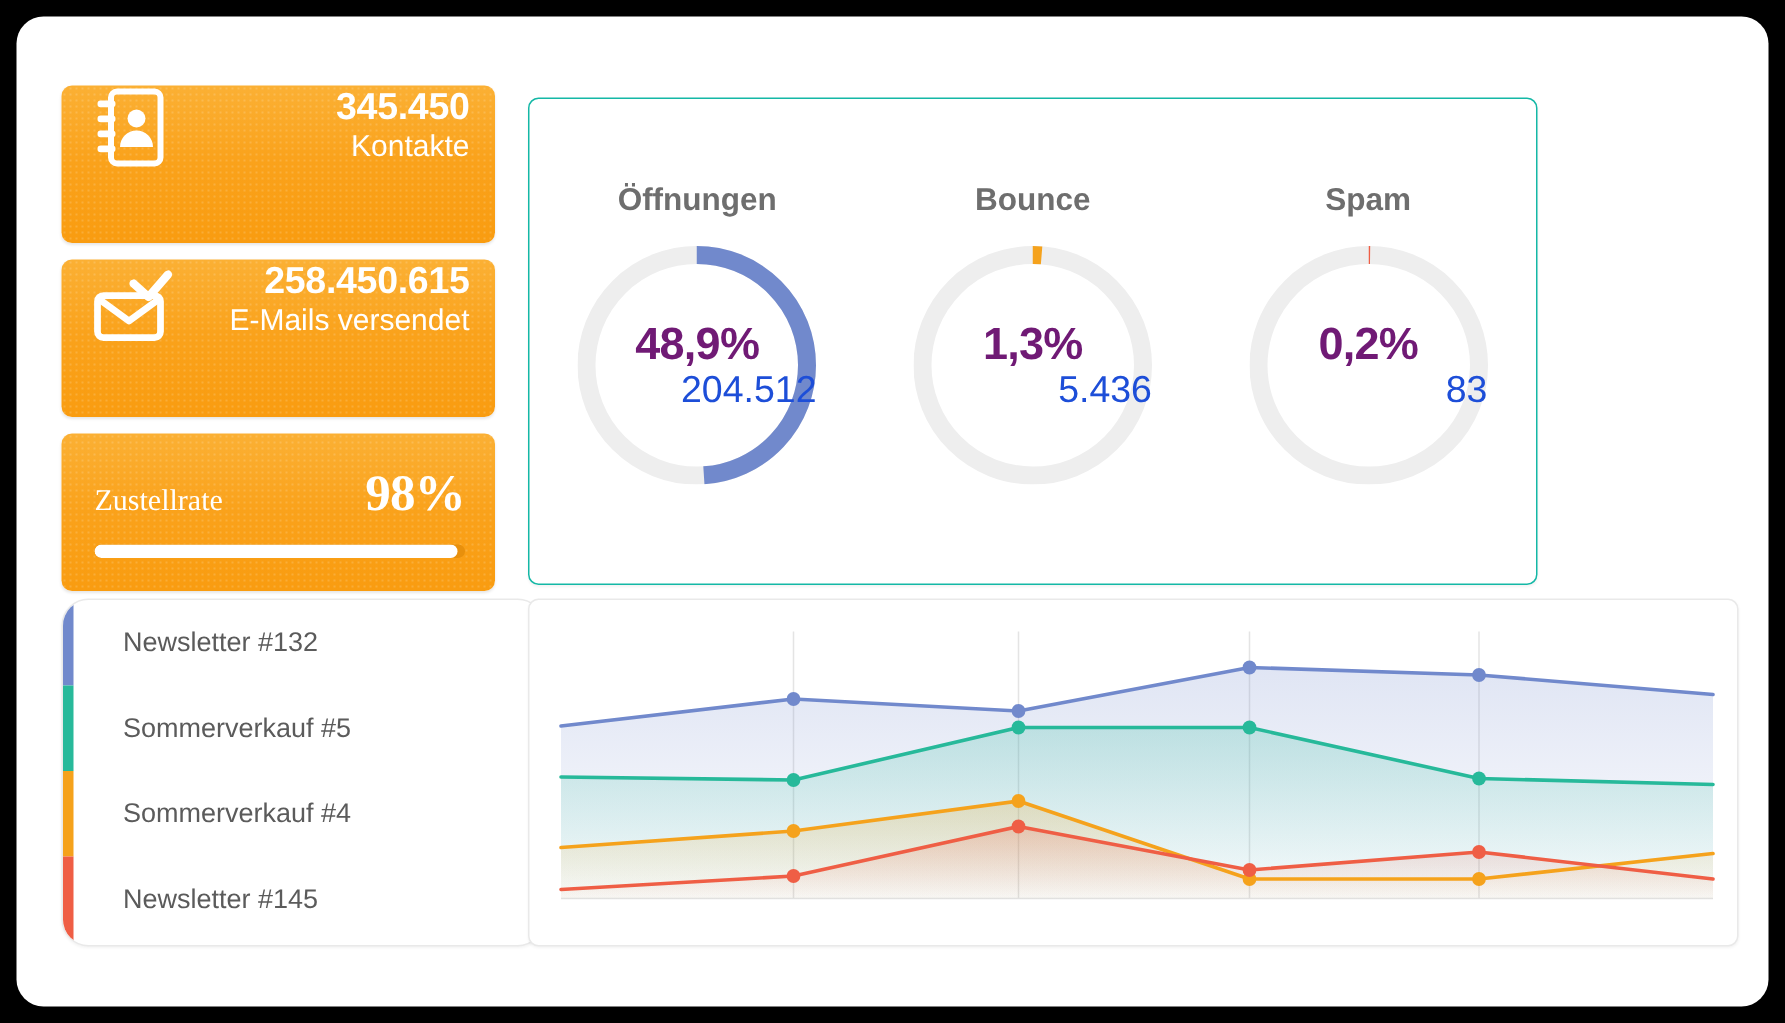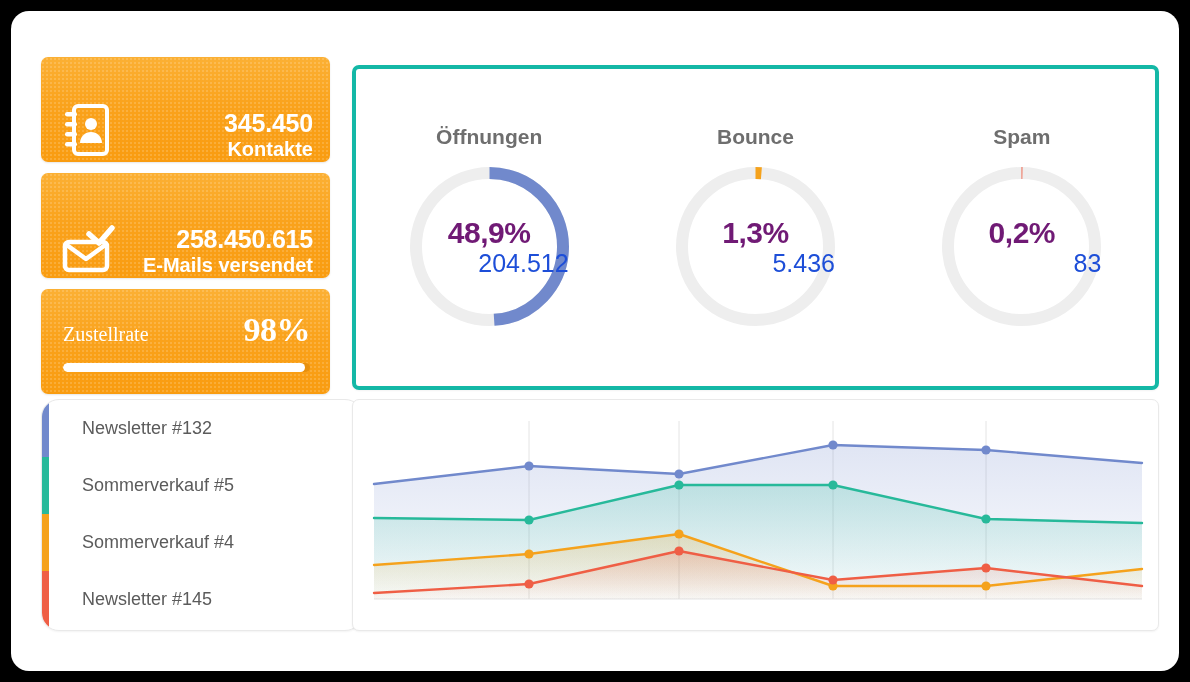--- a/index.html
+++ b/index.html
@@ -53,39 +53,39 @@
     pointer-events: none;
   }
 
   #card-contacts { height: 105px; margin-bottom: 11px; }
   #card-emails   { height: 105px; margin-bottom: 11px; }
   #card-rate     { height: 105px; }
 
   .card-inner {
     position: relative; z-index: 2;
     height: 100%;
-    display: flex; align-items: flex-end;
+    display: flex; align-items: flex-start;
     padding: 0 17px 0 20px;
   }
 
   .card-icon { flex: 0 0 auto; }
   .card-texts {
     flex: 1 1 auto;
     text-align: right;
     line-height: 1.18;
   }
   .card-big {
     font-size: 25px;
     font-weight: bold;
     letter-spacing: -.2px;
     display: block;
   }
   .card-sub {
     font-size: 20px;
-    font-weight: bold;
+    font-weight: normal;
     display: block;
   }
 
   
   #card-rate .card-inner {
     display: block;
     padding: 22px 20px 0 22px;
     font-family: Liberation Serif, serif;
   }
   #rate-row {
@@ -130,23 +130,23 @@
   }
   .legend-label {
     font-size: 18px;
     color: #5b5b5b;
   }
 
   
   #donut-card {
     position: absolute;
     left: 341px; top: 54px;
-    width: 807px; height: 325px;
+    width: 673px; height: 325px;
     background: #fff;
-    border: 4px solid #14b8a6;
+    border: 1px solid #14b8a6;
     border-radius: 7px;
     box-shadow: 0 1px 2px rgba(0,0,0,.05);
   }
   #donut-row {
     position: absolute;
     left: 0; top: 0; right: 0; bottom: 0;
     display: flex;
     align-items: flex-start;
     justify-content: space-around;
     padding-top: 56px;

